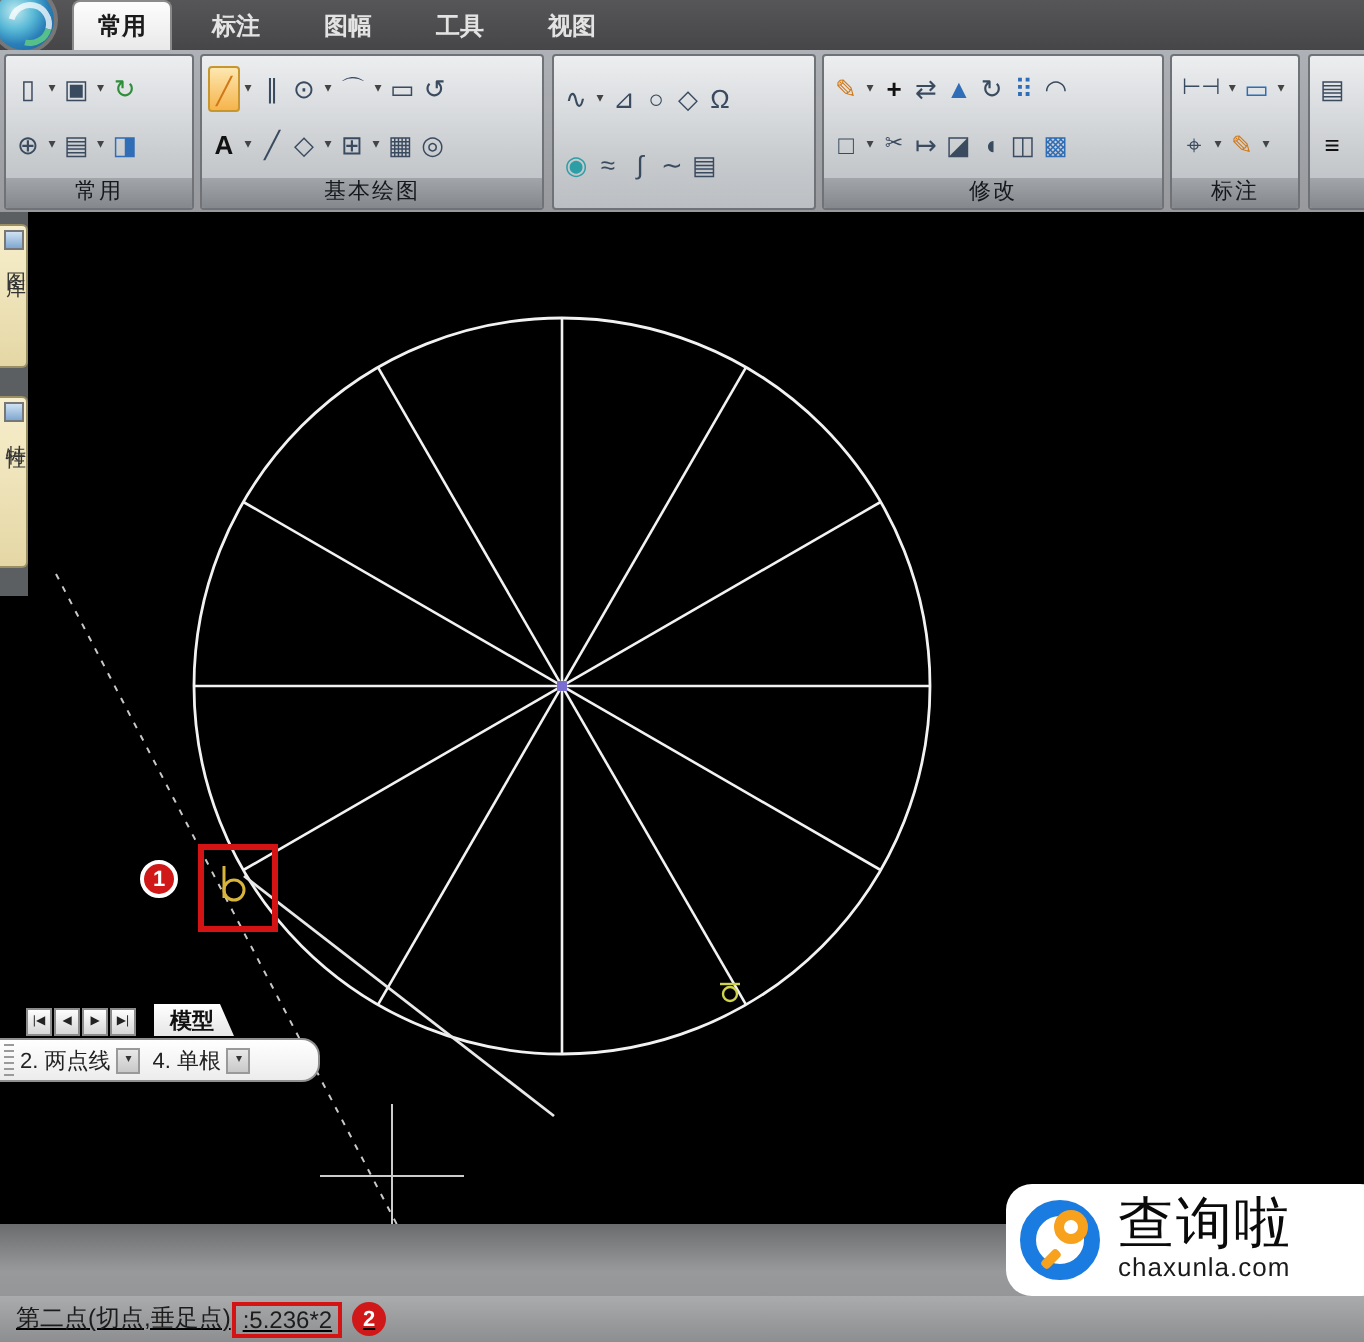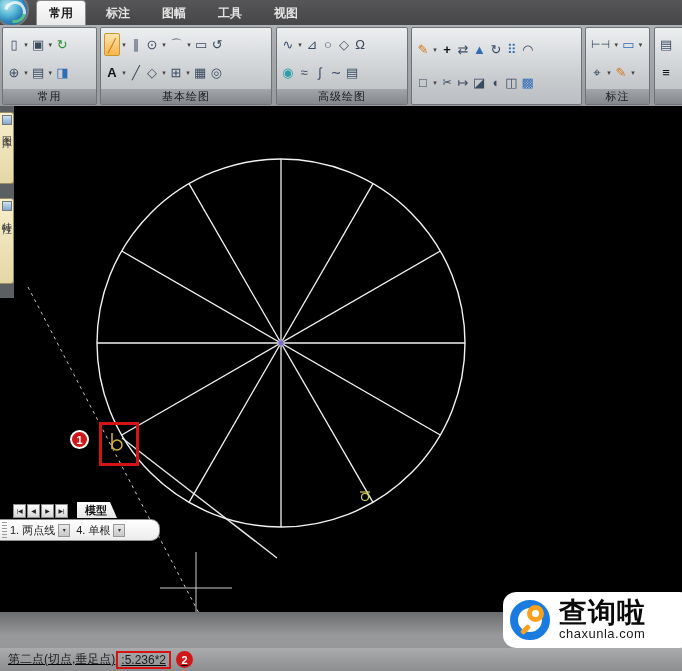--- a/index.html
+++ b/index.html
@@ -91,21 +91,21 @@
   #watermark { position:absolute; left:503px; top:592px; width:190px; height:56px; background:#fff;
                border-radius:13px; display:flex; align-items:center; padding-left:6px; }
   #wlogo { position:relative; width:46px; height:46px; flex:none; }
   #wring { position:absolute; left:1px; top:3px; width:40px; height:40px; border-radius:50%;
            border:8px solid #1a7ce0; }
   #wq { position:absolute; left:18px; top:8px; width:17px; height:17px; border-radius:50%;
         border:5px solid #f7a11d; background:#fff; }
   #wqhandle { position:absolute; left:14px; top:27px; width:5px; height:11px; background:#f7a11d;
         border-radius:2px; transform:rotate(45deg); }
   #wtext { margin-left:4px; }
-  #wname { font-family:"Liberation Serif", serif; font-size:28px; font-weight:bold; color:#0a0a0a;
+  #wname { font-family:"Liberation Serif", serif; font-size:28px; font-weight:normal; color:#0a0a0a;
            line-height:26px; letter-spacing:1px; }
   #wdomain { font-size:13px; color:#1a1a1a; letter-spacing:.5px; }
 </style>
 </head>
 <body>
 
 <div id="stage">
 
   <div id="tabbar">
     <div id="applogo"></div>
@@ -177,21 +177,20 @@
           <span class="ric">Ω</span>
         </div>
         <div class="rrow">
           <span class="ric ic-teal">◉</span>
           <span class="ric">≈</span>
           <span class="ric">∫</span>
           <span class="ric">∼</span>
           <span class="ric">▤</span>
         </div>
       </div>
-      <div class="rcaption">高级绘图</div>
     </div>
 
     <div class="rgroup" style="left:411px;width:171px;">
       <div class="ricons">
         <div class="rrow">
           <span class="ric ic-orange">✎</span>
             <span class="dd"></span>
           <span class="ric ic-dark">+</span>
           <span class="ric">⇄</span>
           <span class="ric ic-blue">▲</span>
@@ -203,20 +202,21 @@
           <span class="ric">□</span>
             <span class="dd"></span>
           <span class="ric sm">✂</span>
           <span class="ric">↦</span>
           <span class="ric">◪</span>
           <span class="ric">◖</span>
           <span class="ric">◫</span>
           <span class="ric ic-blue">▩</span>
         </div>
       </div>
+      <div class="rcaption">修改</div>
     </div>
 
     <div class="rgroup" style="left:585px;width:65px;">
       <div class="ricons">
         <div class="rrow">
           <span class="ric sm">⊢⊣</span>
             <span class="dd"></span>
           <span class="ric ic-blue">▭</span>
             <span class="dd"></span>
         </div>
@@ -300,21 +300,21 @@
   <div id="navrow">
     <div class="navbtn">|◀</div>
     <div class="navbtn">◀</div>
     <div class="navbtn">▶</div>
     <div class="navbtn">▶|</div>
     <div id="modeltab">模型</div>
   </div>
 
   <div id="quicktools">
     <div id="grip"></div>
-    <span class="qlabel">1. 两点线</span>
+    <span class="qlabel">2. 两点线</span>
     <span class="qdrop"></span>
     <span class="qlabel">4. 单根</span>
     <span class="qdrop"></span>
   </div>
 
   <div id="commandbar">
     <span id="prompt">第二点(切点,垂足点)</span>
     <span id="cmdvalue">:5.236*2</span>
     <div class="stepmark" id="marker2">2</div>
   </div>

